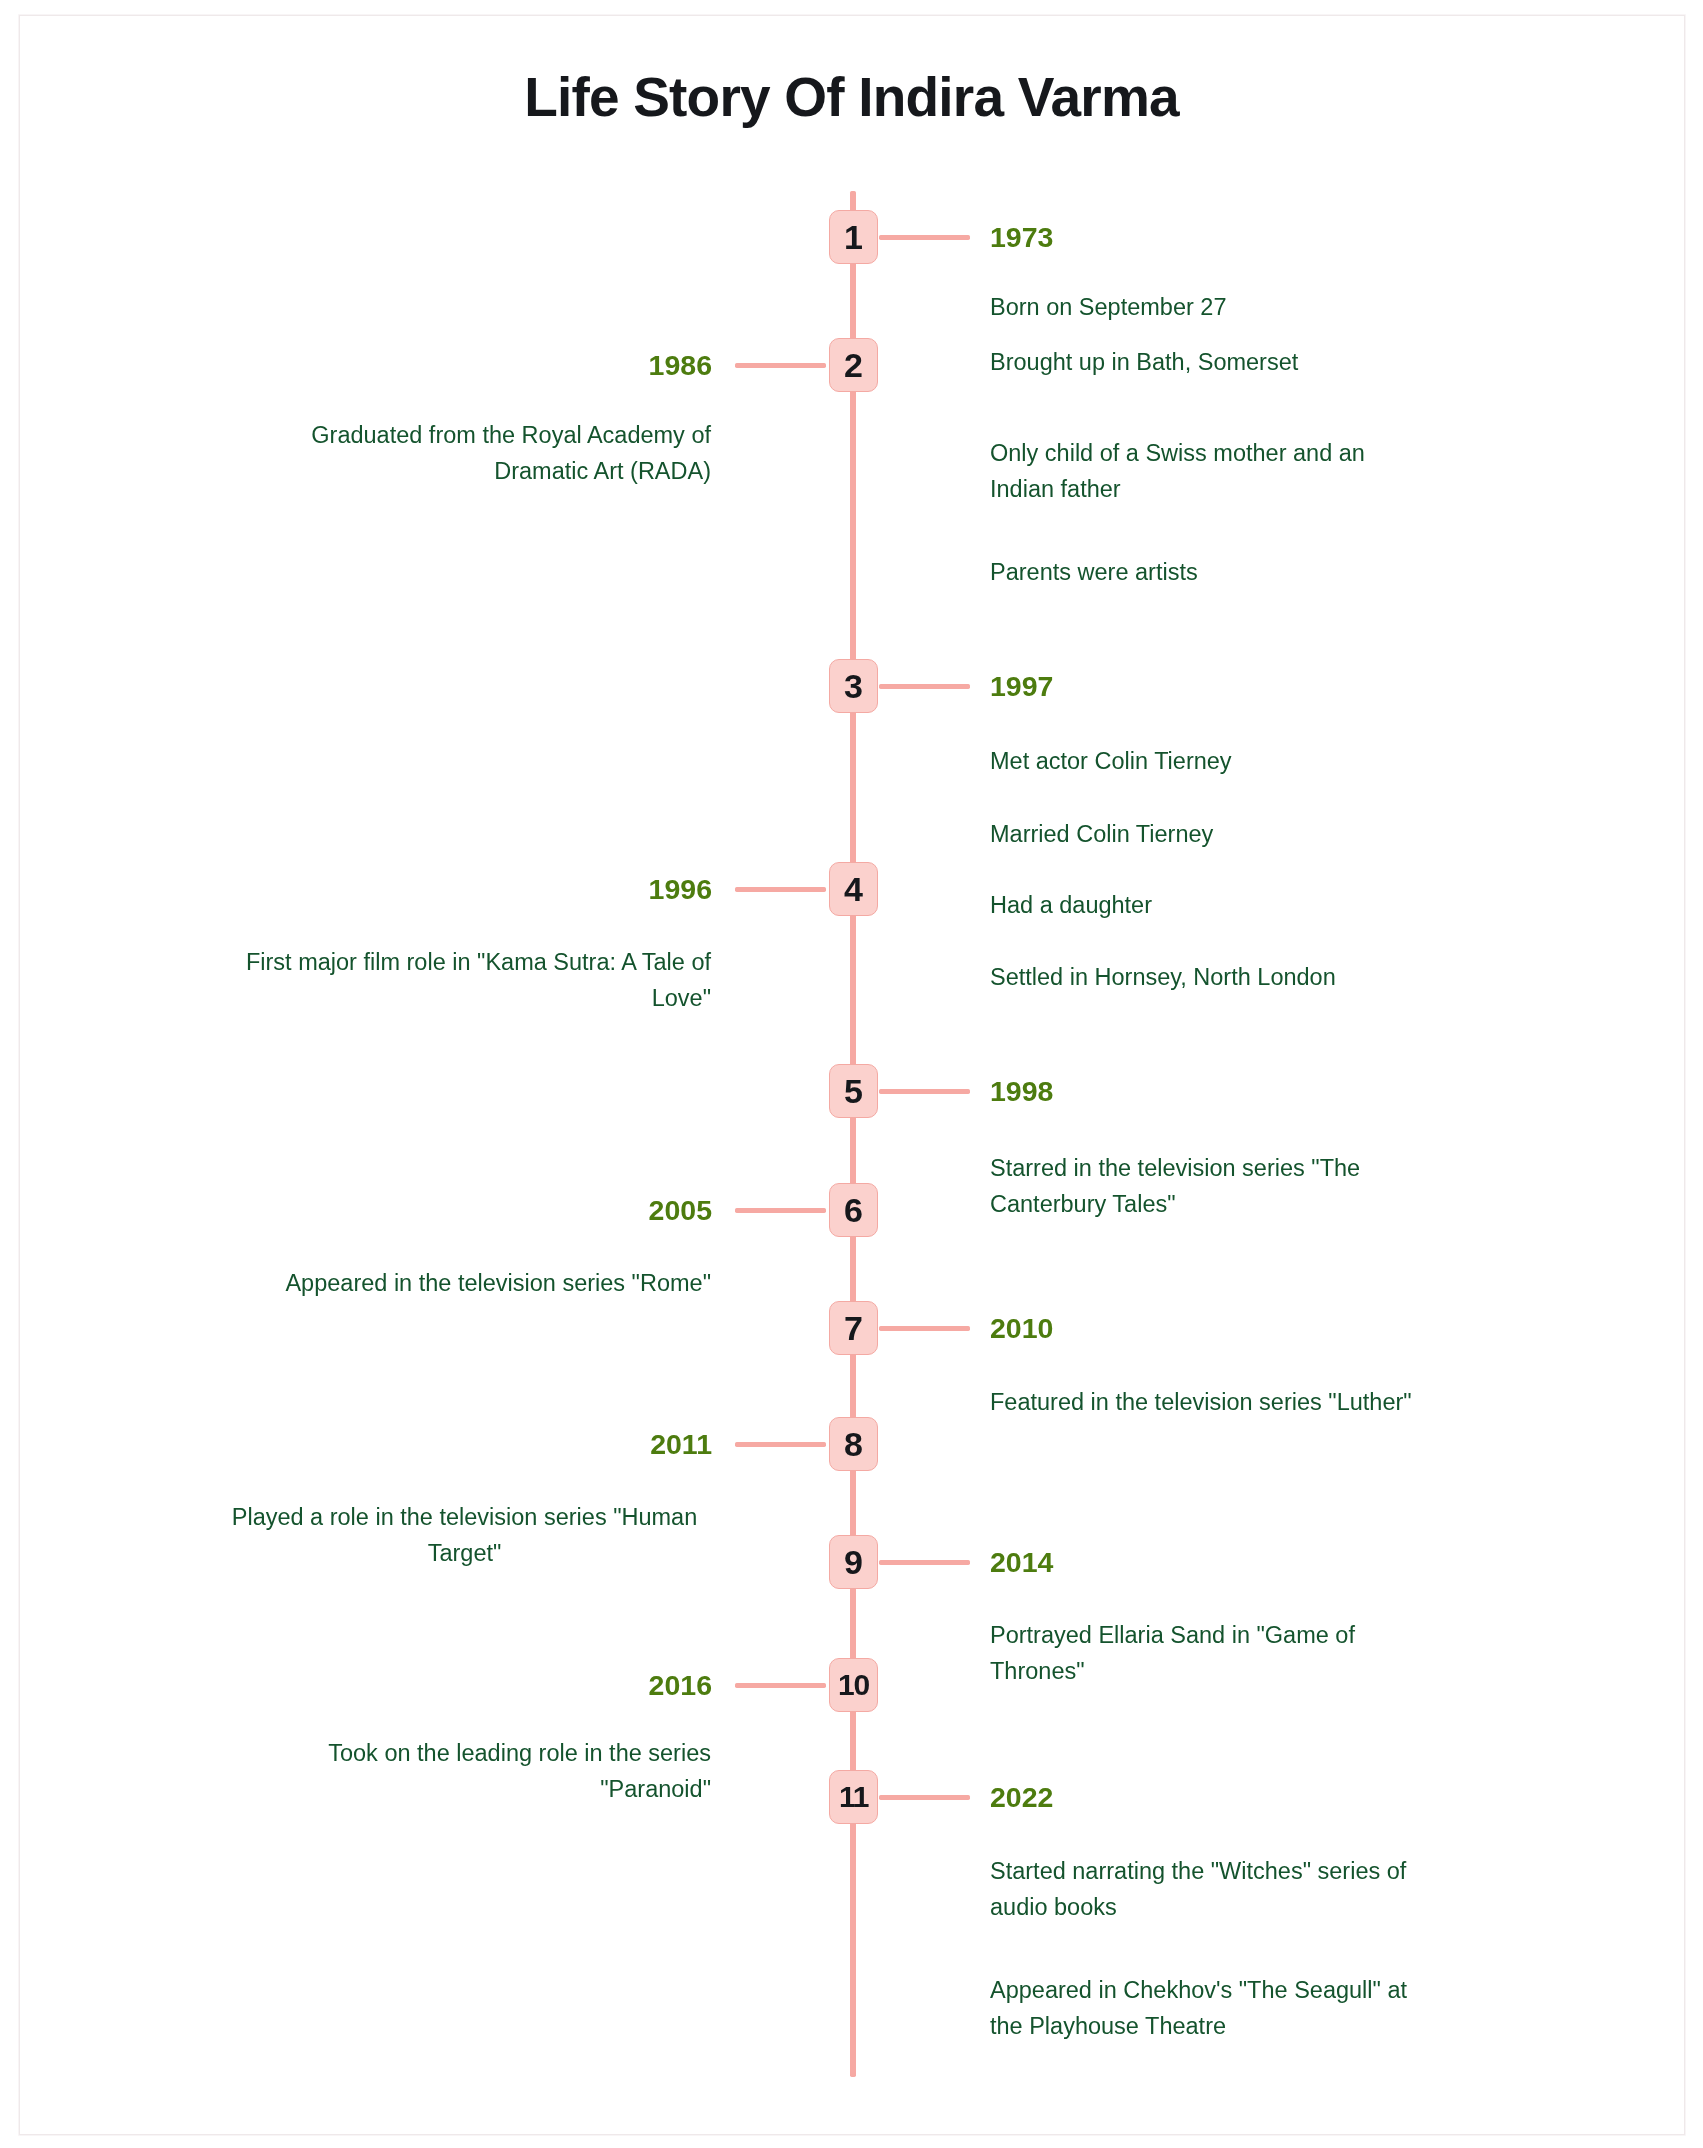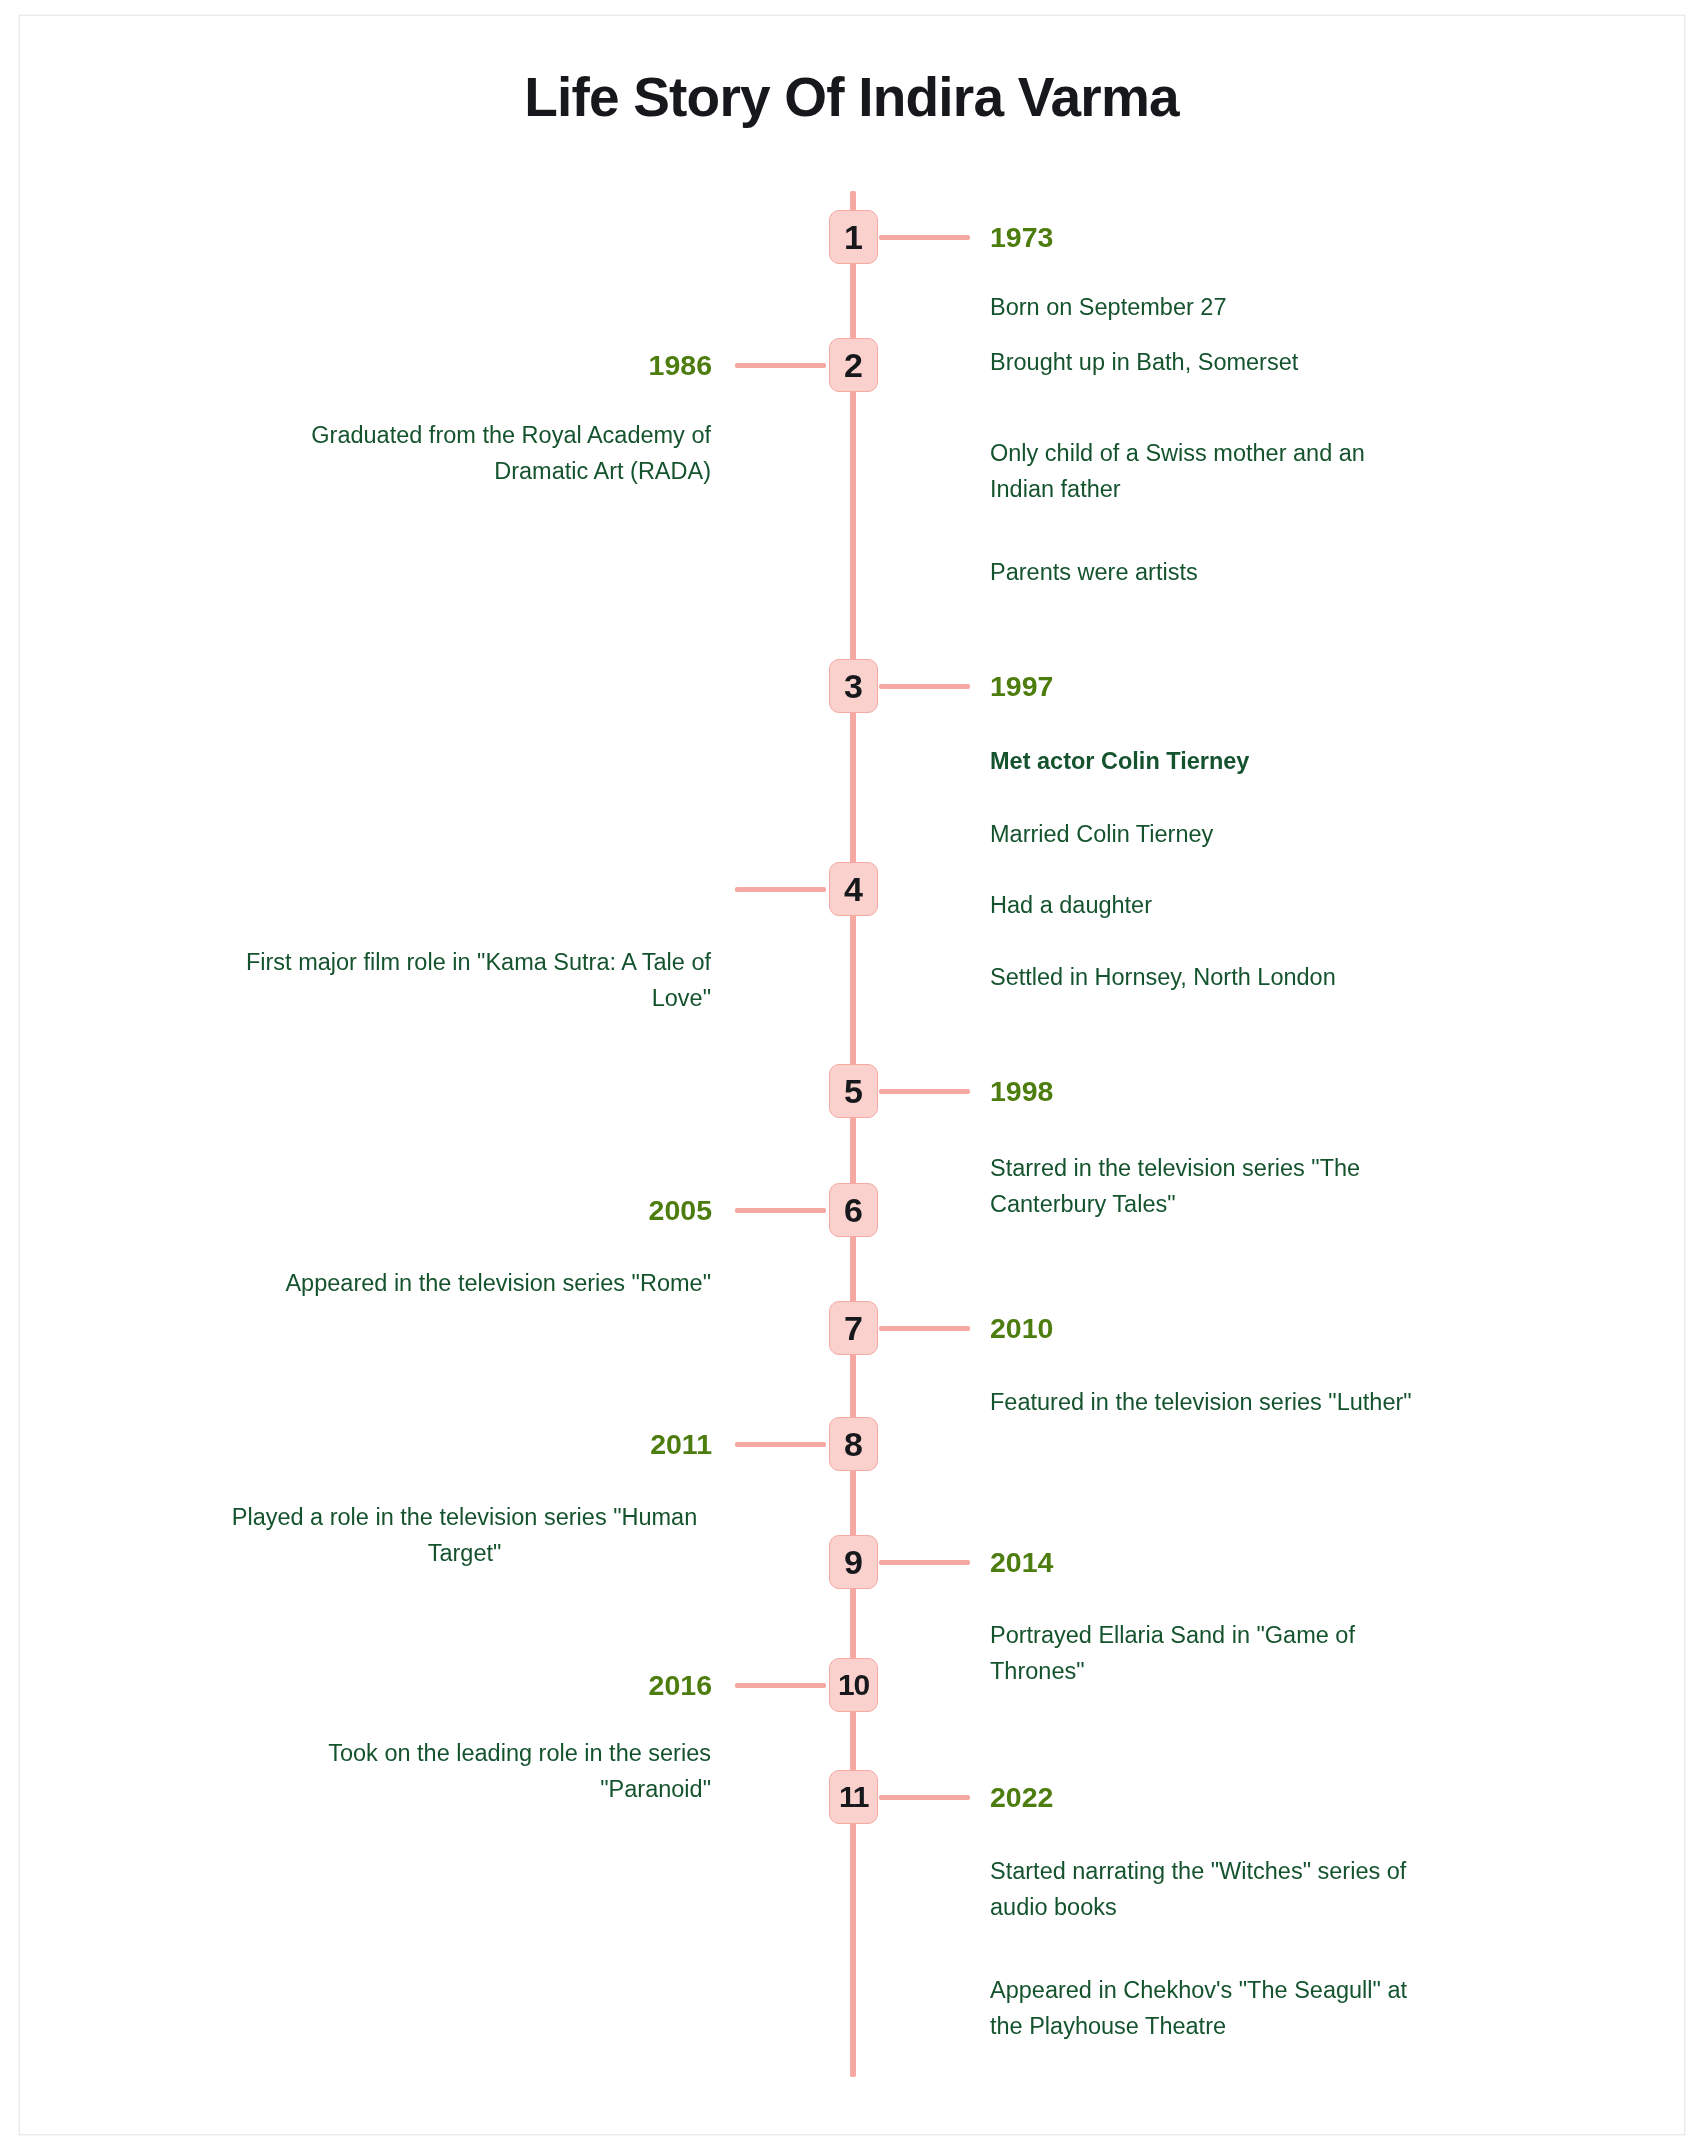--- a/index.html
+++ b/index.html
@@ -147,20 +147,21 @@
   <div class="connector right" style="top:686px;"></div>
   <div class="node" style="top:686px;">
       <span>3</span>
     </div>
   <div class="year right" style="top:686px;">1997</div>
 
   <div class="connector left" style="top:889px;"></div>
   <div class="node" style="top:889px;">
       <span>4</span>
     </div>
+  <div class="year left" style="top:889px;">1996</div>
 
   <div class="connector right" style="top:1091px;"></div>
   <div class="node" style="top:1091px;">
       <span>5</span>
     </div>
   <div class="year right" style="top:1091px;">1998</div>
 
   <div class="connector left" style="top:1210px;"></div>
   <div class="node" style="top:1210px;">
       <span>6</span>
@@ -195,21 +196,21 @@
   <div class="node two-digit" style="top:1797px;">
       <span>11</span>
     </div>
   <div class="year right" style="top:1797px;">2022</div>
 
   <div class="fact right" style="top:289px;">Born on September 27</div>
   <div class="fact right" style="top:344px;">Brought up in Bath, Somerset</div>
   <div class="fact left" style="top:417px;">Graduated from the Royal Academy of Dramatic Art (RADA)</div>
   <div class="fact right" style="top:435px;">Only child of a Swiss mother and an Indian father</div>
   <div class="fact right" style="top:554px;">Parents were artists</div>
-  <div class="fact right" style="top:743px;font-weight:bold;">Met actor Colin Tierney</div>
+  <div class="fact right" style="top:743px;">Met actor Colin Tierney</div>
   <div class="fact right" style="top:887px;">Had a daughter</div>
   <div class="fact right" style="top:816px;">Married Colin Tierney</div>
   <div class="fact left" style="top:944px;">First major film role in "Kama Sutra: A Tale of Love"</div>
   <div class="fact right" style="top:959px;">Settled in Hornsey, North London</div>
   <div class="fact right" style="top:1150px;">Starred in the television series "The Canterbury Tales"</div>
   <div class="fact left" style="top:1265px;">Appeared in the television series "Rome"</div>
   <div class="fact right" style="top:1384px;">Featured in the television series "Luther"</div>
   <div class="fact left" style="top:1499px;text-align:center;">Played a role in the television series "Human Target"</div>
   <div class="fact right" style="top:1617px;">Portrayed Ellaria Sand in "Game of Thrones"</div>
   <div class="fact left" style="top:1735px;">Took on the leading role in the series "Paranoid"</div>

